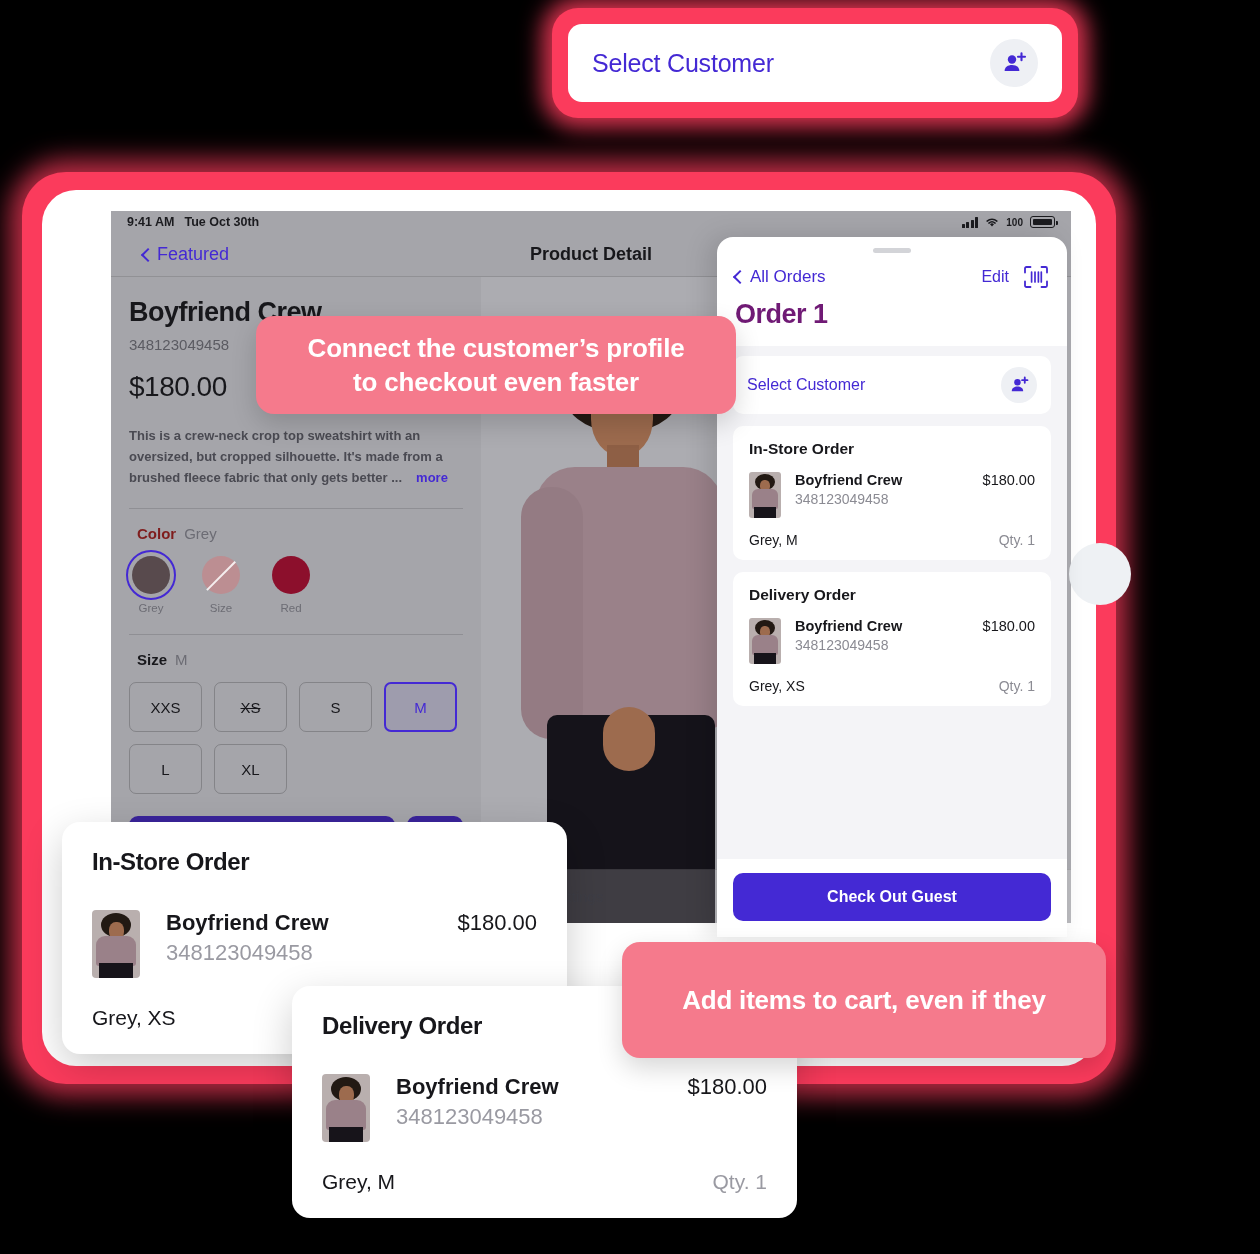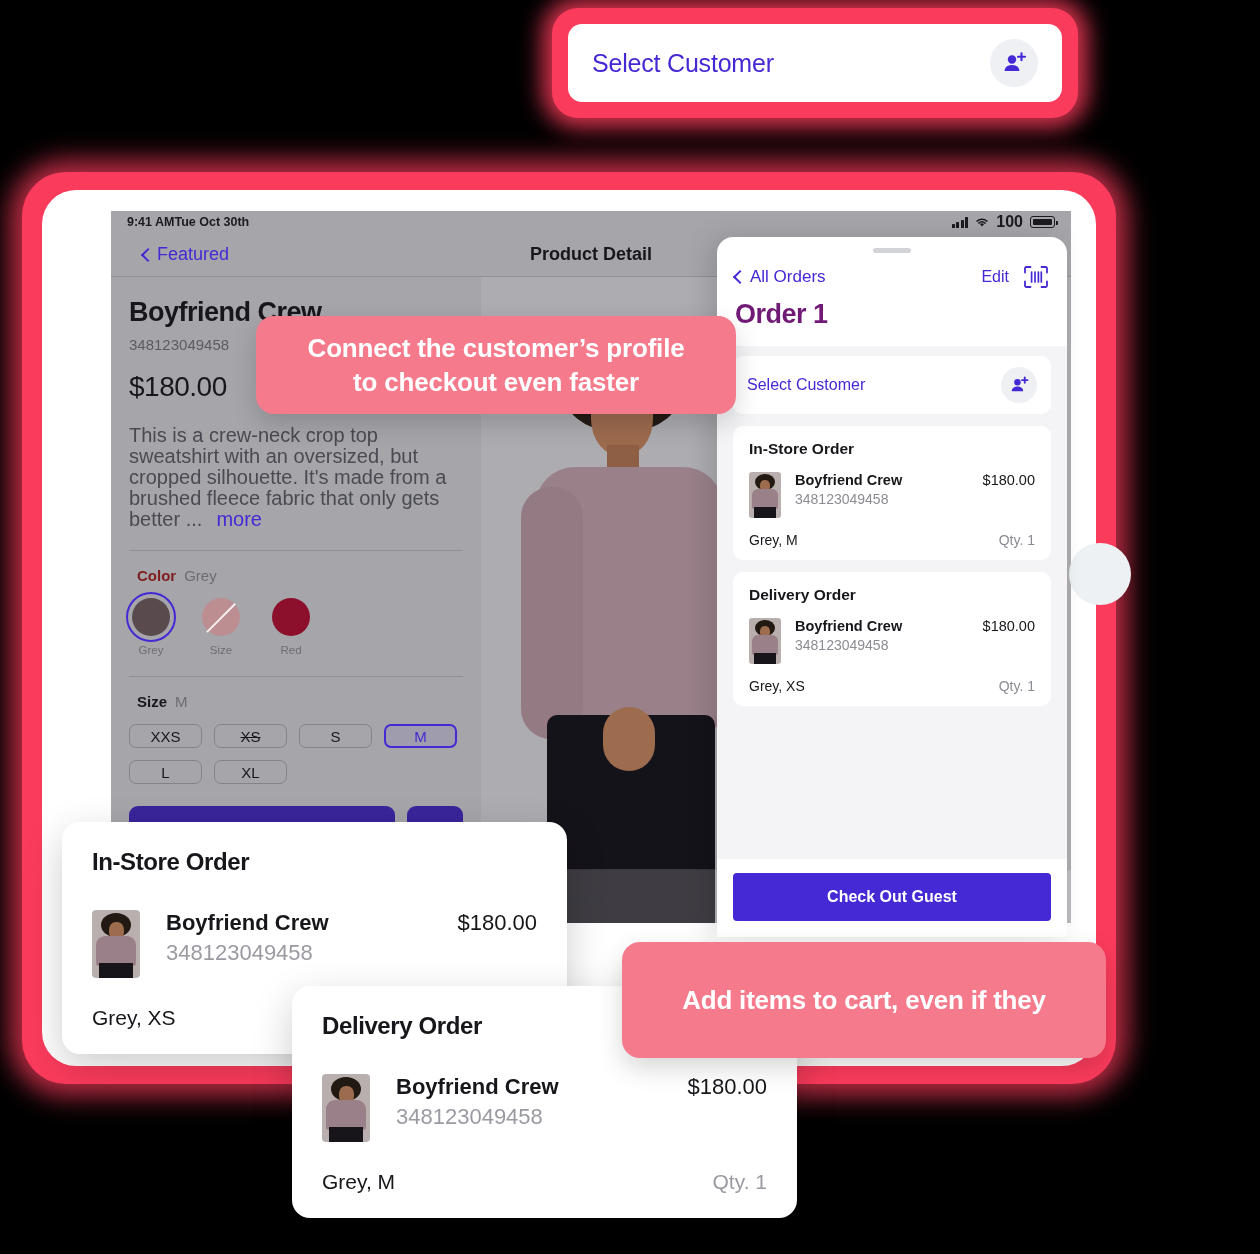--- a/index.html
+++ b/index.html
@@ -52,21 +52,21 @@
   
   .screen {
     position: absolute; left: 111px; top: 211px;
     width: 960px; height: 712px;
     background: #a5a5aa; overflow: hidden;
   }
   .statusbar {
     height: 22px; display: flex; align-items: center;
     padding: 0 16px; font-size: 12.5px; color: #1b1b1f; font-weight: 600;
   }
-  .statusbar .time { }
+  .statusbar .time { margin-right: 10px; }
   .statusbar .right { margin-left: auto; display: flex; align-items: center; gap: 7px; }
   .bars { display: flex; align-items: flex-end; gap: 1.5px; height: 11px; }
   .bars i { display:block; width: 3px; background: #1b1b1f; border-radius:.5px; }
   .bars i:nth-child(1){height:4px}.bars i:nth-child(2){height:6px}
   .bars i:nth-child(3){height:8px}.bars i:nth-child(4){height:11px}
   .batt { width: 25px; height: 12px; border: 1.6px solid #1b1b1f; border-radius: 3px; position: relative; padding: 1.6px; }
   .batt::after { content:""; position:absolute; right:-3.6px; top:3.6px; width:2px; height:4px; background:#1b1b1f; border-radius:0 1px 1px 0;}
   .batt b { display:block; height:100%; background:#1b1b1f; border-radius:1px; }
 
   .navbar {
@@ -76,37 +76,37 @@
   }
   .navbar .back { color: #4429d4; font-size: 18px; display: flex; align-items: center; gap: 4px; }
   .navbar .title { position: absolute; left:0; right:0; text-align:center; font-size: 18px; font-weight: 700; color:#17171b; }
   .chev { width: 10px; height: 10px; border-left: 2.6px solid currentColor; border-bottom: 2.6px solid currentColor; transform: rotate(45deg); }
 
   .pd-body { display: flex; height: calc(100% - 66px); }
   .pd-left { width: 370px; padding: 20px 18px 0 18px; }
   .pd-title { font-size: 27px; font-weight: 800; color: #17171b; letter-spacing: -.5px; }
   .pd-sku { font-size: 15px; color: #5b5b62; margin-top: 8px; }
   .pd-price { font-size: 28px; color: #17171b; margin-top: 18px; letter-spacing:-.5px; }
-  .pd-desc { font-size: 20px; line-height: 21px; color: #4a4a52; margin-top: 22px; max-width: 335px; }
+  .pd-desc { font-size: 13px; line-height: 21px; color: #4a4a52; margin-top: 22px; max-width: 335px; font-weight: bold; }
   .pd-desc .more { color: #4429d4; margin-left: 14px; }
   .rule { height: 1px; background: rgba(0,0,0,.13); margin: 20px 0 0 0; }
   .sec-head { font-size: 15px; font-weight: 700; color:#17171b; margin: 16px 0 14px; }
   .sec-head span { font-weight: 400; color: #6c6c74; margin-left: 8px; }
   .swatches { display: flex; gap: 26px; }
   .sw { width: 44px; text-align: center; }
   .sw .dot { width: 38px; height: 38px; border-radius: 50%; margin: 0 auto; position: relative; }
   .sw.sel .dot { outline: 2px solid #4429d4; outline-offset: 4px; }
   .sw .dot.strike::after {
     content:""; position:absolute; left:-1px; top:50%; width: calc(100% + 2px); height:1.8px;
     background: rgba(255,255,255,.85); transform: rotate(-45deg);
   }
   .sw .nm { font-size: 11.5px; color:#6c6c74; margin-top: 8px; }
   .sizes { display: flex; flex-wrap: wrap; gap: 12px; max-width: 340px; }
   .size {
-    width: 73px; height: 24px; border: 1px solid rgba(0,0,0,.2); border-radius: 7px;
+    width: 73px; height: 50px; border: 1px solid rgba(0,0,0,.2); border-radius: 7px;
     display: flex; align-items: center; justify-content: center;
     font-size: 15px; color: #17171b; background: transparent;
   }
   .size.oos { text-decoration: line-through; }
   .size.sel { border: 2px solid #4429d4; color: #4429d4; background: rgba(68,41,212,.07); }
   .cta-row { display:flex; gap:12px; margin-top: 22px; }
   .cta-main { flex:1; height: 44px; background:#3a249b; border-radius:9px; }
   .cta-side { width: 56px; height: 44px; background:#3a249b; border-radius:9px; }
 
   .pd-right { flex: 1; position: relative; background: #acacb1; overflow: hidden; }
@@ -166,21 +166,21 @@
   .oc-meta { flex:1; }
   .oc-name { font-size: 14.5px; font-weight: 700; color:#17171b; }
   .oc-sku { font-size: 14px; color:#8b8b93; margin-top: 3px; }
   .oc-price { font-size: 14.5px; color:#17171b; }
   .oc-foot { display:flex; margin-top: 14px; }
   .oc-var { font-size: 14px; color:#17171b; flex:1; }
   .oc-qty { font-size: 14px; color:#8b8b93; }
 
   .sheet-foot { padding: 14px 16px 16px; background:#fff; }
   .checkout-btn {
-    height: 48px; border-radius: 4px; background:#4429d4; color:#fff;
+    height: 48px; border-radius: 10px; background:#4429d4; color:#fff;
     display:flex; align-items:center; justify-content:center;
     font-size: 16px; font-weight: 700; border: none; width: 100%;
     font-family: "Liberation Sans", sans-serif;
   }
 
   
   .callout {
     position: absolute; background:#f57a8c; color:#fff;
     border-radius: 18px; text-align:center; font-weight: 800;
     display:flex; align-items:center; justify-content:center;
@@ -242,21 +242,21 @@
             <i></i>
             <i></i>
             <i></i>
             <i></i>
           </span>
         <svg width="14" height="11" viewBox="0 0 14 11">
           <path d="M7 9.6l2-2.4a3 3 0 0 0-4 0z" fill="#1b1b1f"></path>
           <path d="M2.1 4.1a7.4 7.4 0 0 1 9.8 0" stroke="#1b1b1f" stroke-width="1.5" fill="none" stroke-linecap="round"></path>
           <path d="M3.9 6.1a4.8 4.8 0 0 1 6.2 0" stroke="#1b1b1f" stroke-width="1.5" fill="none" stroke-linecap="round"></path>
         </svg>
-        <span style="font-size:16px">100</span>
+        <span style="font-size:10px">100</span>
         <span class="batt">
             <b></b>
           </span>
       </span>
     </div>
 
     <div class="navbar">
       <span class="back">
         <i class="chev"></i>
         <span>Featured</span>

